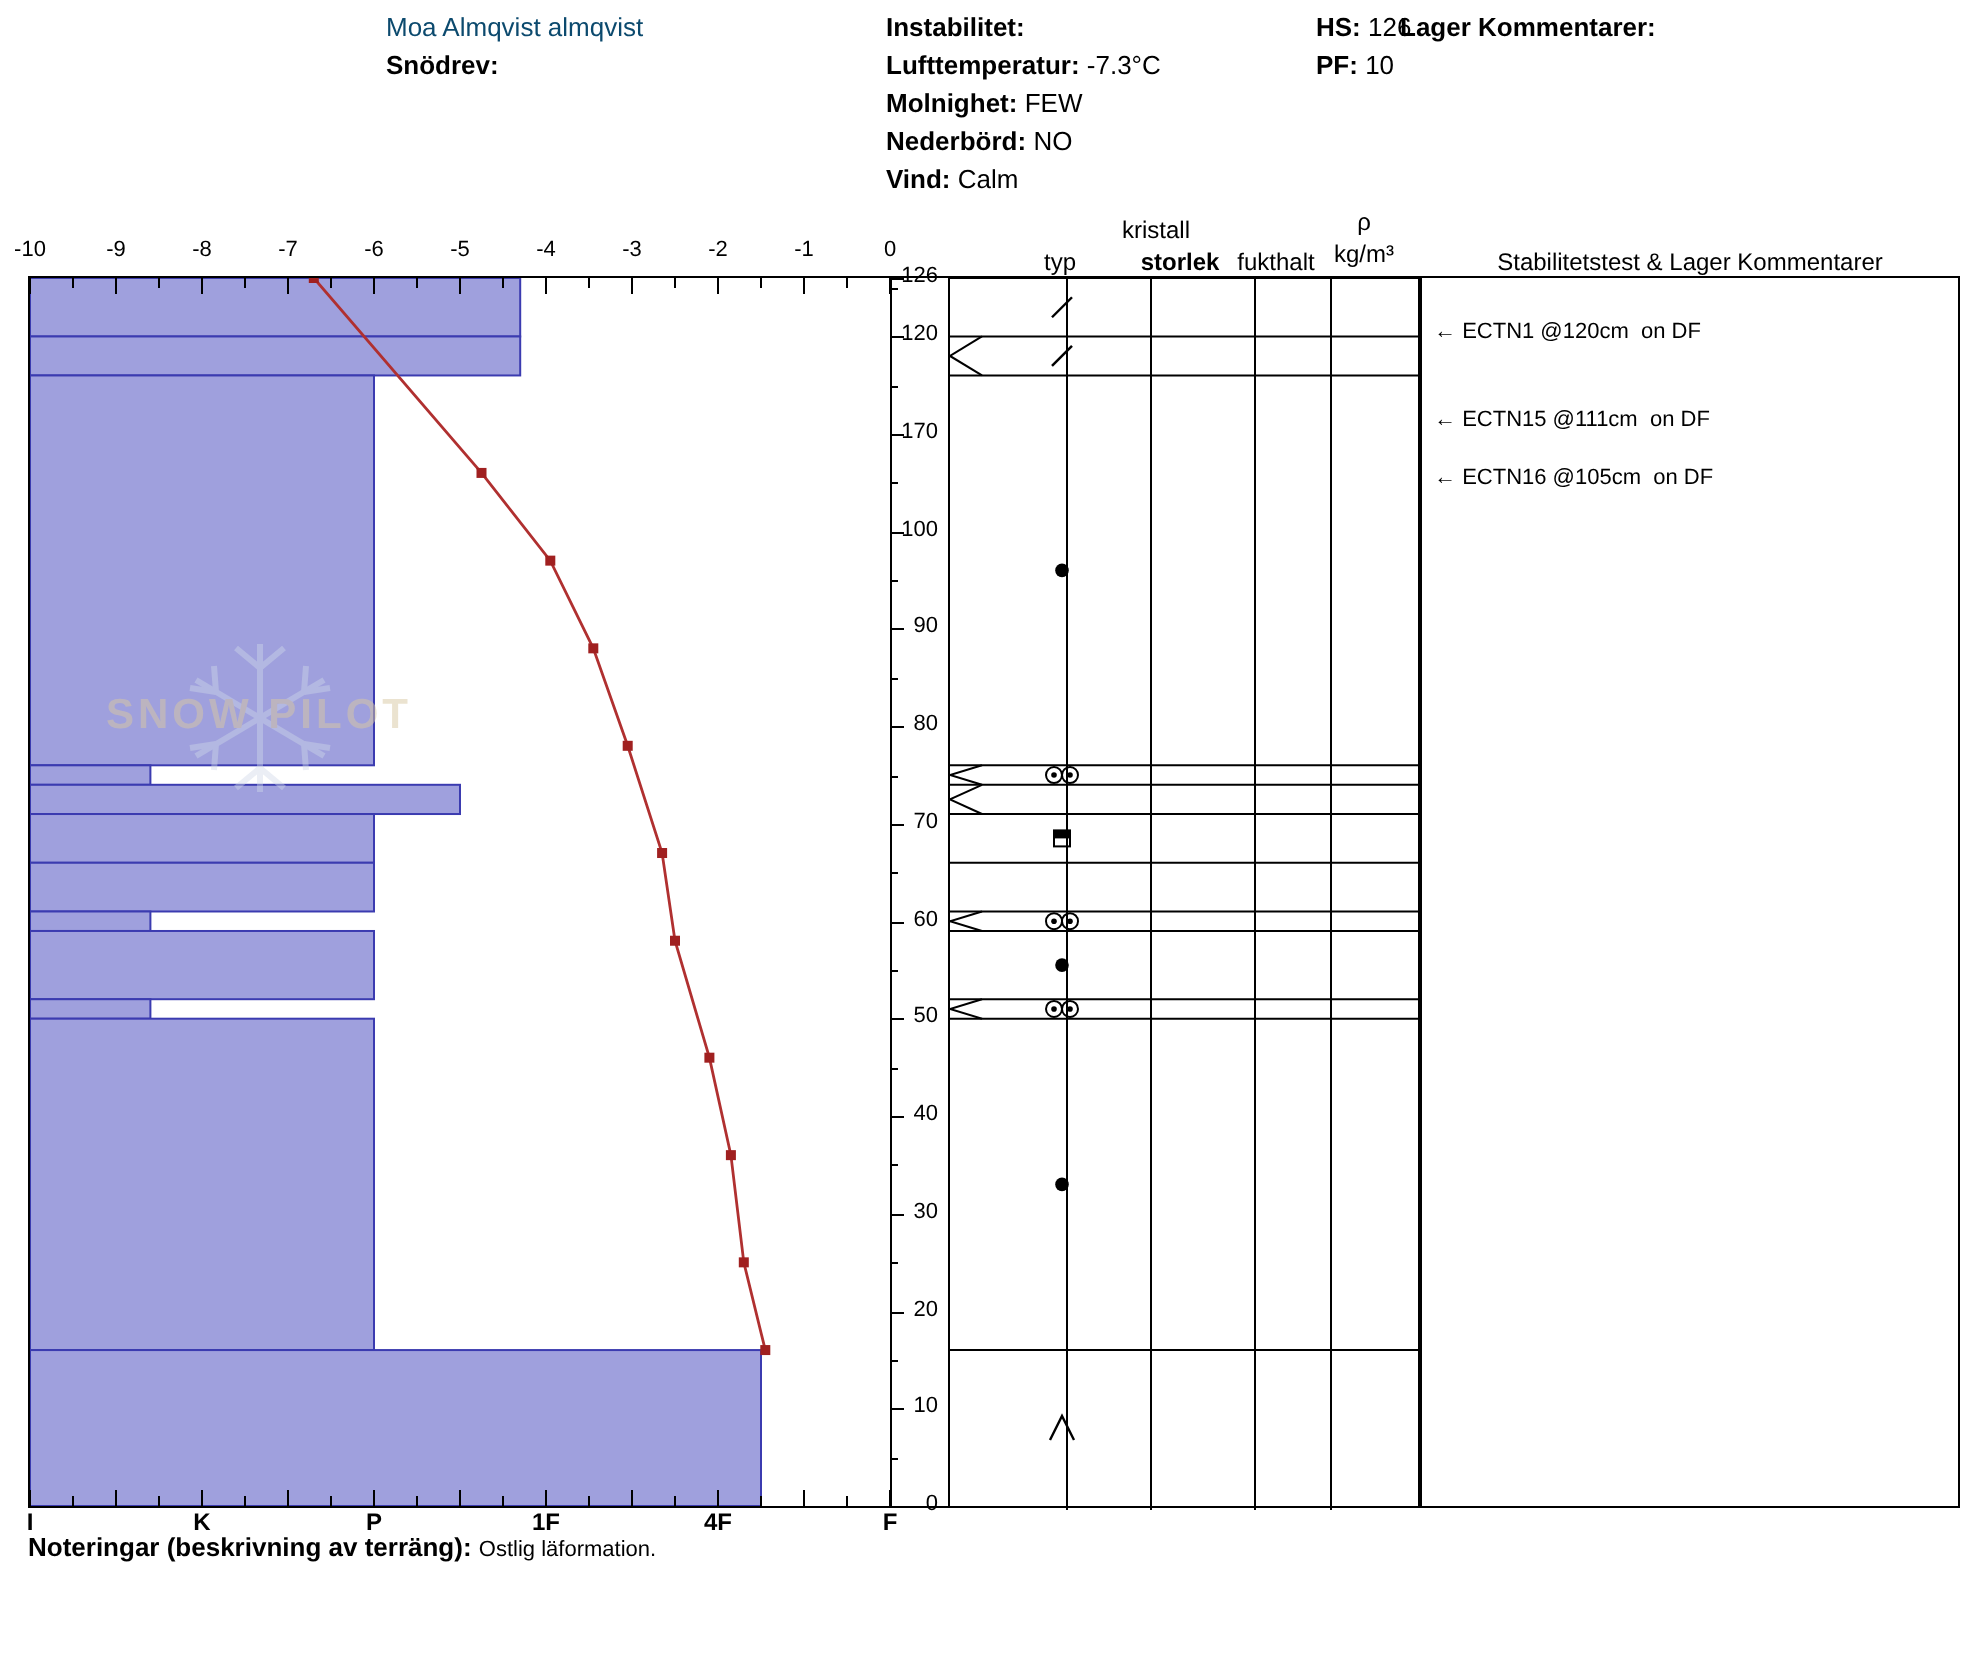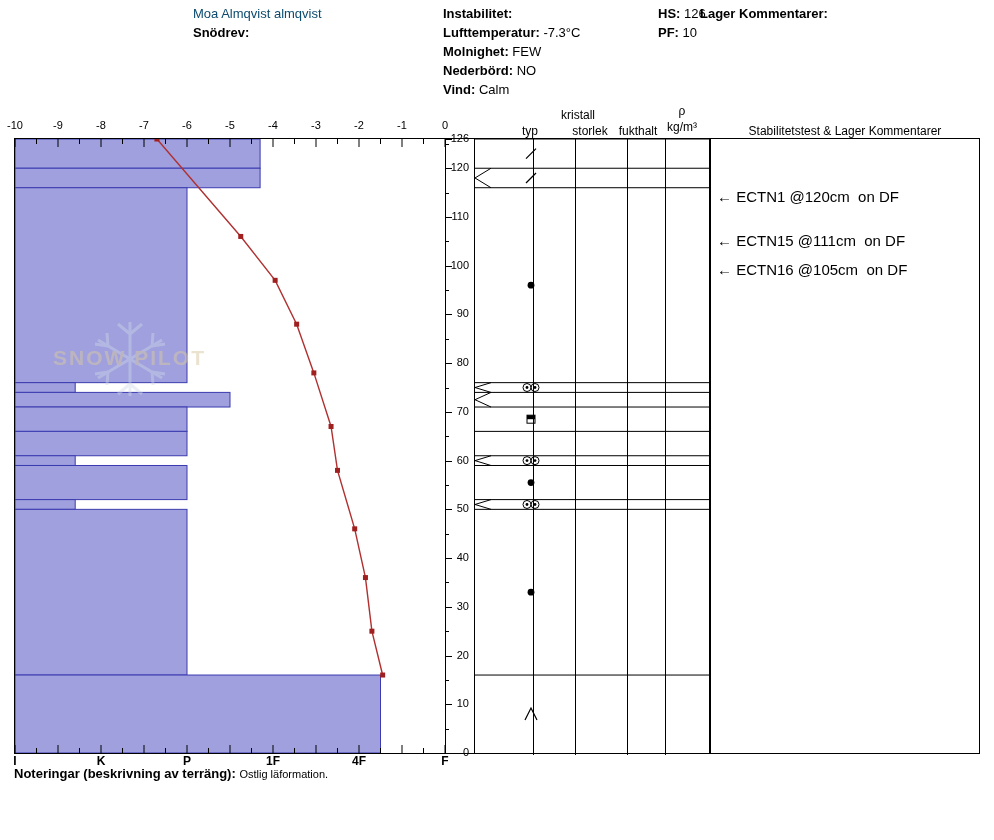--- a/index.html
+++ b/index.html
@@ -36,21 +36,21 @@
 
   .depth-label{position:absolute;right:5px;font-size:11px;text-align:right;}
   .depth-tick{position:absolute;left:0;width:6px;height:1px;background:#000;}
   .vline{position:absolute;top:0;width:1px;height:616px;background:#000;}
 
   .snowflake{position:absolute;left:30px;top:175px;width:170px;height:90px;opacity:.5;}
   .sp-text{position:absolute;left:8px;top:32px;font-size:21px;font-weight:bold;color:#d9c9a3;letter-spacing:2px;font-family:"Liberation Sans",sans-serif;}
 
   #temp-line svg, #plot-area svg{position:absolute;left:0;top:0;}
 
-  .ect-note{position:absolute;font-size:15px;white-space:nowrap;margin-top:28px;}
+  .ect-note{position:absolute;font-size:11px;white-space:nowrap;}
 
   .col-head{position:absolute;font-size:12px;text-align:center;}
 
   .footer{position:absolute;left:14px;top:766px;font-size:13px;}
   .footer b{font-weight:bold;}
   .footer .note{font-size:11px;}
 </style>
 </head>
 <body>
 
@@ -220,21 +220,21 @@
     <div class="depth-label" style="top: 314.619px;">60</div>
     <div class="depth-tick" style="top: 272.889px;"></div>
     <div class="depth-label" style="top: 265.889px;">70</div>
     <div class="depth-tick" style="top: 224.159px;"></div>
     <div class="depth-label" style="top: 217.159px;">80</div>
     <div class="depth-tick" style="top: 175.429px;"></div>
     <div class="depth-label" style="top: 168.429px;">90</div>
     <div class="depth-tick" style="top: 126.698px;"></div>
     <div class="depth-label" style="top: 119.698px;">100</div>
     <div class="depth-tick" style="top: 77.9683px;"></div>
-    <div class="depth-label" style="top: 70.9683px;">110</div>
+    <div class="depth-label" style="top: 70.9683px;">170</div>
     <div class="depth-tick" style="top: 29.2381px;"></div>
     <div class="depth-label" style="top: 22.2381px;">120</div>
     <div class="depth-tick" style="top: 0px;"></div>
     <div class="depth-label" style="top: -7px;">126</div>
     <div class="depth-tick" style="top: 589.635px; width: 3px;"></div>
     <div class="depth-tick" style="top: 540.905px; width: 3px;"></div>
     <div class="depth-tick" style="top: 492.175px; width: 3px;"></div>
     <div class="depth-tick" style="top: 443.444px; width: 3px;"></div>
     <div class="depth-tick" style="top: 394.714px; width: 3px;"></div>
     <div class="depth-tick" style="top: 345.984px; width: 3px;"></div>
@@ -319,21 +319,21 @@
   </div>
 
 <div id="stab-area">
     <div class="ect-note" style="left: 6px; top: 21.2381px;"><span>←&nbsp;</span><span>ECTN1 @120cm&nbsp;&nbsp;on DF</span></div>
     <div class="ect-note" style="left: 6px; top: 65.0952px;"><span>←&nbsp;</span><span>ECTN15 @111cm&nbsp;&nbsp;on DF</span></div>
     <div class="ect-note" style="left: 6px; top: 94.3333px;"><span>←&nbsp;</span><span>ECTN16 @105cm&nbsp;&nbsp;on DF</span></div>
   </div>
 
 <div class="col-head" style="left:548px;top:108px;width:60px;">kristall</div>
 <div class="col-head" style="left:500px;top:124px;width:60px;">typ</div>
-<div class="col-head" style="left:560px;top:124px;width:60px;">storlek</div>
+<div class="col-head" style="left:560px;top:124px;width:60px;font-weight:bold;">storlek</div>
 <div class="col-head" style="left:608px;top:124px;width:60px;">fukthalt</div>
 <div class="col-head" style="left:660px;top:104px;width:44px;">ρ</div>
 <div class="col-head" style="left:660px;top:120px;width:44px;">kg/m³</div>
 <div class="col-head" style="left:710px;top:124px;width:270px;">Stabilitetstest &amp; Lager Kommentarer</div>
 
 <div class="footer">
   <b>Noteringar (beskrivning av terräng):</b>
   <span class="note">Ostlig läformation.</span>
 </div>
 

